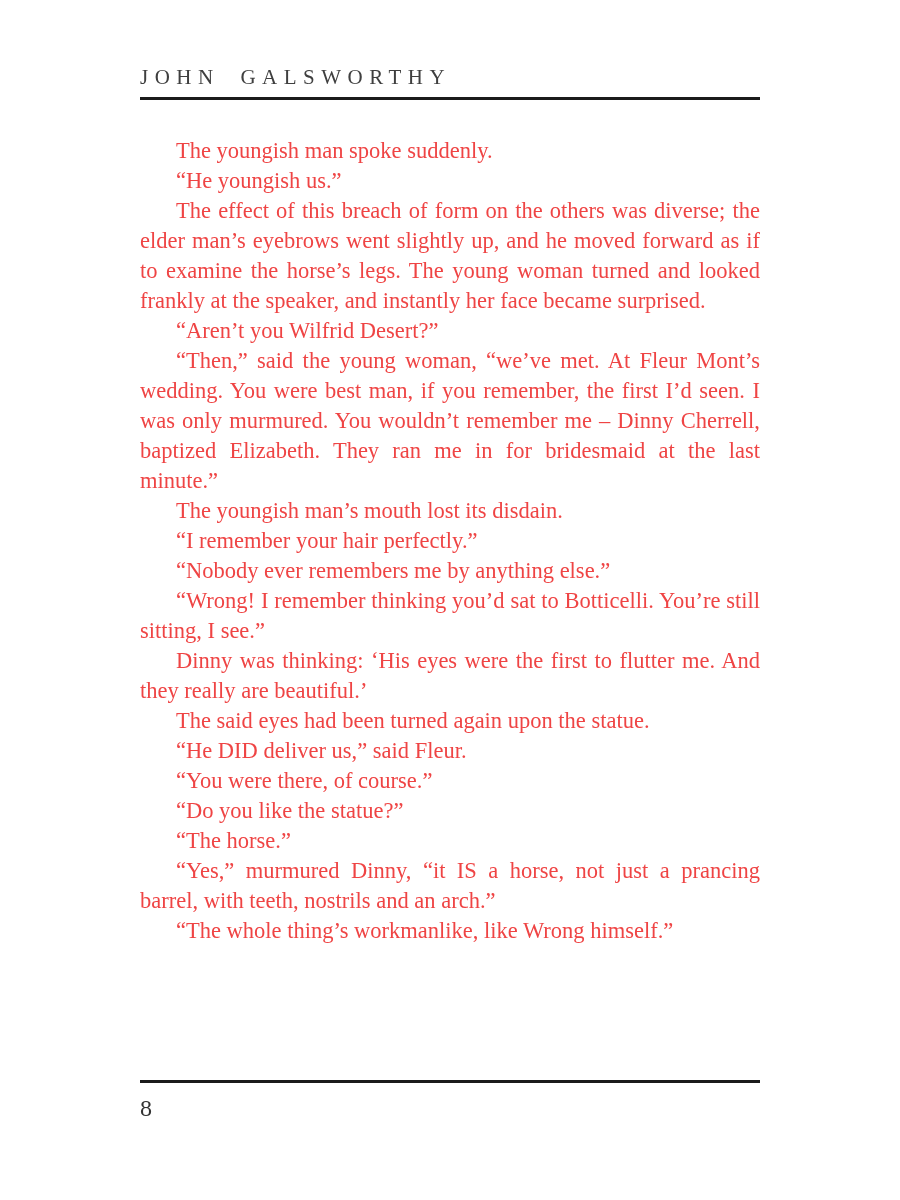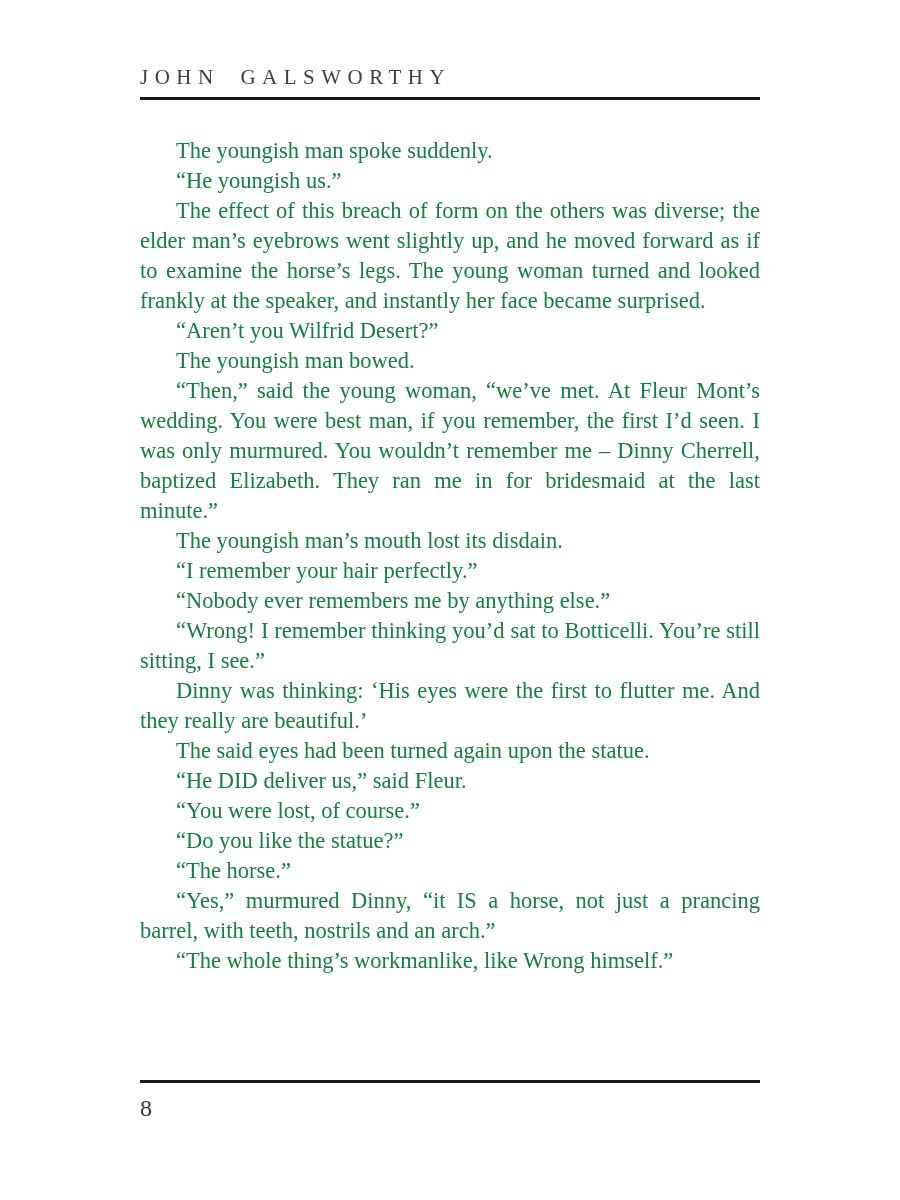--- a/index.html
+++ b/index.html
@@ -40,21 +40,21 @@
     left: 140px;
     right: 140px;
     top: 136px;
   }
   .para {
     margin: 0;
     text-indent: 36px;
     text-align: justify;
     font-size: 22.5px;
     line-height: 30px;
-    color: #15803d;
+    color: #ef4444;
   }
   .footer {
     position: absolute;
     left: 140px;
     right: 140px;
     top: 1080px;
   }
   .page-number {
     font-size: 24px;
     color: #333333;
@@ -70,30 +70,29 @@
   <div class="header">
     <div class="running-head">JOHN GALSWORTHY</div>
     <div class="rule"></div>
   </div>
 
   <div class="body-text">
       <p class="para">The youngish man spoke suddenly.</p>
       <p class="para">“He youngish us.”</p>
       <p class="para">The effect of this breach of form on the others was diverse; the elder man’s eyebrows went slightly up, and he moved forward as if to examine the horse’s legs. The young woman turned and looked frankly at the speaker, and instantly her face became surprised.</p>
       <p class="para">“Aren’t you Wilfrid Desert?”</p>
-      <p class="para">The youngish man bowed.</p>
       <p class="para">“Then,” said the young woman, “we’ve met. At Fleur Mont’s wedding. You were best man, if you remember, the first I’d seen. I was only murmured. You wouldn’t remember me – Dinny Cherrell, baptized Elizabeth. They ran me in for bridesmaid at the last minute.”</p>
       <p class="para">The youngish man’s mouth lost its disdain.</p>
       <p class="para">“I remember your hair perfectly.”</p>
       <p class="para">“Nobody ever remembers me by anything else.”</p>
       <p class="para">“Wrong! I remember thinking you’d sat to Botticelli. You’re still sitting, I see.”</p>
       <p class="para">Dinny was thinking: ‘His eyes were the first to flutter me. And they really are beautiful.’</p>
       <p class="para">The said eyes had been turned again upon the statue.</p>
       <p class="para">“He DID deliver us,” said Fleur.</p>
-      <p class="para">“You were lost, of course.”</p>
+      <p class="para">“You were there, of course.”</p>
       <p class="para">“Do you like the statue?”</p>
       <p class="para">“The horse.”</p>
       <p class="para">“Yes,” murmured Dinny, “it IS a horse, not just a prancing barrel, with teeth, nostrils and an arch.”</p>
       <p class="para">“The whole thing’s workmanlike, like Wrong himself.”</p>
     </div>
 
   <div class="footer">
     <div class="rule"></div>
     <div class="page-number">8</div>
   </div>

